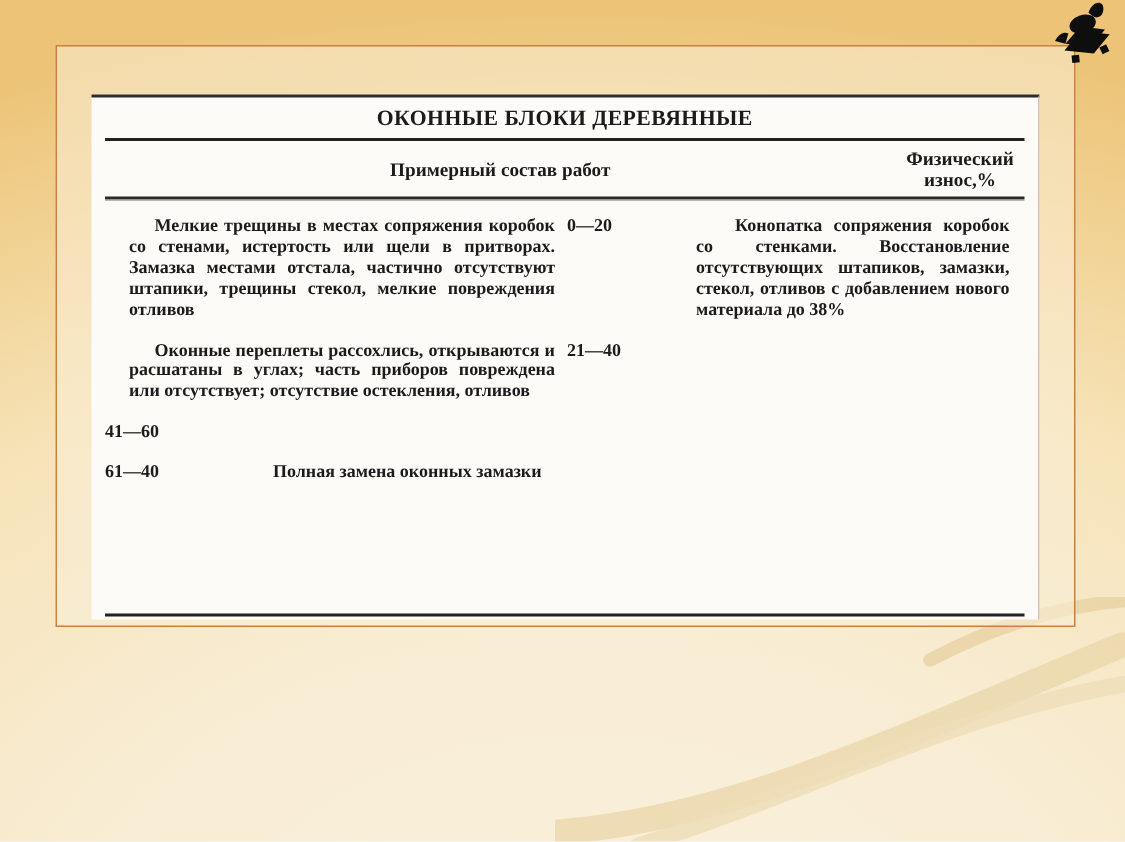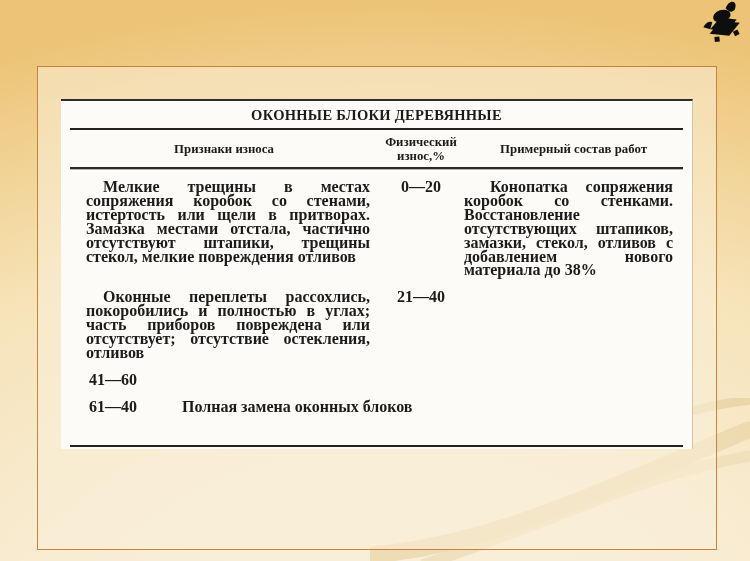--- a/index.html
+++ b/index.html
@@ -10,24 +10,23 @@
     background:
       radial-gradient(130% 118% at 52% 118%,
         #faf1dc 0%, #f8ecd3 38%, #f6e3b8 66%, #f0cf8d 88%, #ecc377 100%);
   }
 
   
   .swirls{ position:absolute; left:370px; top:398px; width:380px; height:163px; pointer-events:none; }
 
   
   .frame{
-    position:absolute; left:37px; top:30px; width:680px; height:484px;
+    position:absolute; left:37px; top:30px; width:680px; height:388px;
     border:1px solid #c9813f;
     background:rgba(249,239,215,0.55);
-    margin-top:36px;
   }
 
   
   .scan{
     position:absolute; left:23px; top:32px; width:632px; height:350px;
     background:#fcfbf7;
     border-top:2px solid #2d2d2d;
     border-right:1px solid #dcc0a8;
     padding:0 9px;
     color:#1b1b1b;
@@ -41,23 +40,23 @@
   .rule.soft{ border-top:2px solid #2a2a2a; box-shadow:0 1px 0 #b9b5ad; }
 
   .thead{ display:flex; align-items:center; height:37px; font-size:12.8px; }
   .th{ text-align:center; line-height:14px; }
   .th.c1{ width:308px; }
   .th.c2{ width:86px; }
   .th.c3{ flex:1; }
 
   .tbody{ padding-top:11px; }
   .trow{ display:flex; align-items:flex-start; margin-bottom:13px; }
-  .cell{ font-size:16px; line-height:13.9px; }
+  .cell{ font-size:12px; line-height:13.9px; }
   .signs{ width:308px; padding-left:16px; padding-right:8px; text-align:justify; text-indent:17px; }
-  .wear{ width:86px; text-align:center; }
+  .wear{ width:86px; text-align:left; }
   .works{ flex:1; padding-right:10px; text-align:justify; text-indent:26px; }
 
   .scan .bottom-rule{ position:absolute; left:9px; right:9px; bottom:2px; border-top:2px solid #222; }
 
   
   .footer{ position:absolute; left:0; top:524px; width:750px; text-align:center; white-space:pre-wrap; }
   .footer-line1{ font-size:12px; font-weight:700; letter-spacing:.4px; color:#b03140; line-height:18px; }
 
   
   .corner-icon{ position:absolute; left:699px; top:1px; width:48px; height:44px; }
@@ -71,42 +70,41 @@
   <path d="M 250 42 C 300 16, 340 6, 382 2" fill="none" stroke="#e7d2a3" stroke-width="9" stroke-linecap="round" opacity="0.8"></path>
 </svg>
 
 <div class="frame">
 
   <div class="scan">
     <div class="scan-title">ОКОННЫЕ БЛОКИ ДЕРЕВЯННЫЕ</div>
     <div class="rule"></div>
 
     <div class="thead">
-      <div class="th c1">Признаки износа</div>
+      <div class="th c3">Примерный состав работ</div>
       <div class="th c2">Физический износ,%</div>
-      <div class="th c3">Примерный состав работ</div>
     </div>
     <div class="rule soft"></div>
 
     <div class="tbody">
       <div class="trow">
         <div class="cell signs">Мелкие трещины в местах сопряжения коробок со стенами, истертость или щели в притворах. Замазка местами отстала, частично отсутствуют штапики, трещины стекол, мелкие повреждения отливов</div>
         <div class="cell wear">0—20</div>
         <div class="cell works">Конопатка сопряжения коробок со стенками. Восстановление отсутствующих штапиков, замазки, стекол, отливов с добавлением нового материала до 38%</div>
       </div>
       <div class="trow">
-        <div class="cell signs">Оконные переплеты рассохлись, покоробились и полностью в углах; часть приборов повреждена или отсутствует; отсутствие остекления, отливов</div>
+        <div class="cell signs">Оконные переплеты рассохлись, открываются и расшатаны в углах; часть приборов повреждена или отсутствует; отсутствие остекления, отливов</div>
         <div class="cell wear">21—40</div>
       </div>
       <div class="trow">
         <div class="cell wear">41—60</div>
       </div>
       <div class="trow">
         <div class="cell wear">61—40</div>
-        <div class="cell works">Полная замена оконных блоков</div>
+        <div class="cell works">Полная замена оконных замазки</div>
       </div>
     </div>
 
     <div class="bottom-rule"></div>
   </div>
 </div>
 
 <div class="footer">
   <div class="footer-line1">ОСНОВЫ ТЕХНИЧЕСКОЙ ИНВЕНТАРИЗАЦИИ  ОБЪЕКТОВ КАПИТАЛЬНОГО СТРОИТЕЛЬСТВА</div>
   

